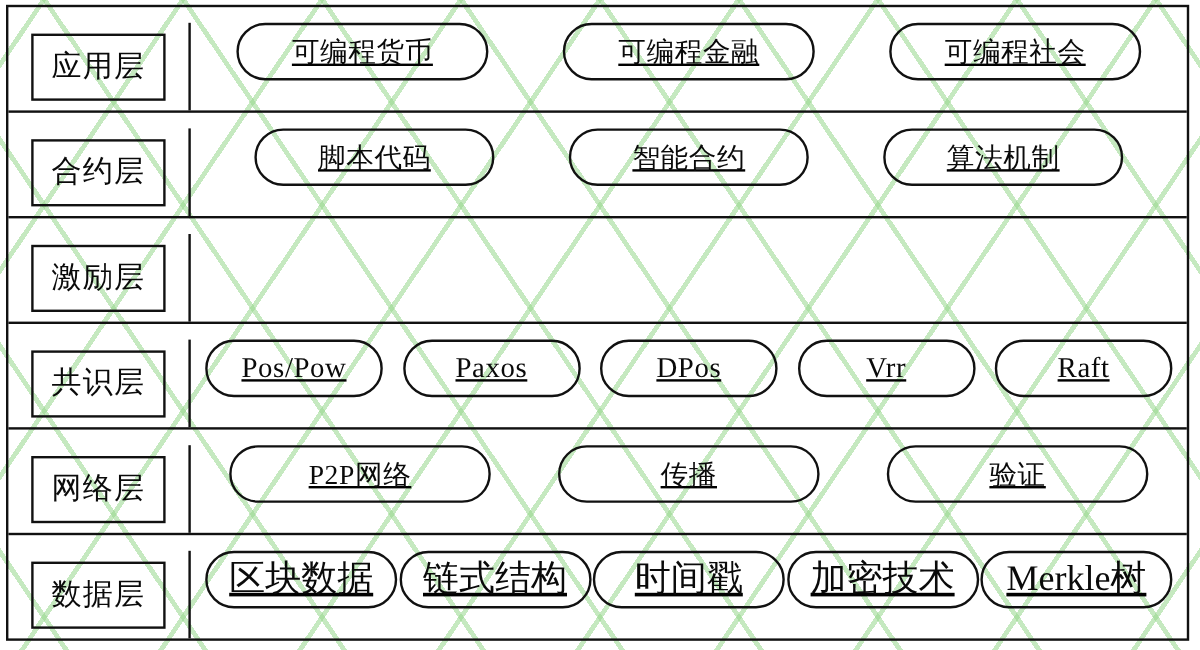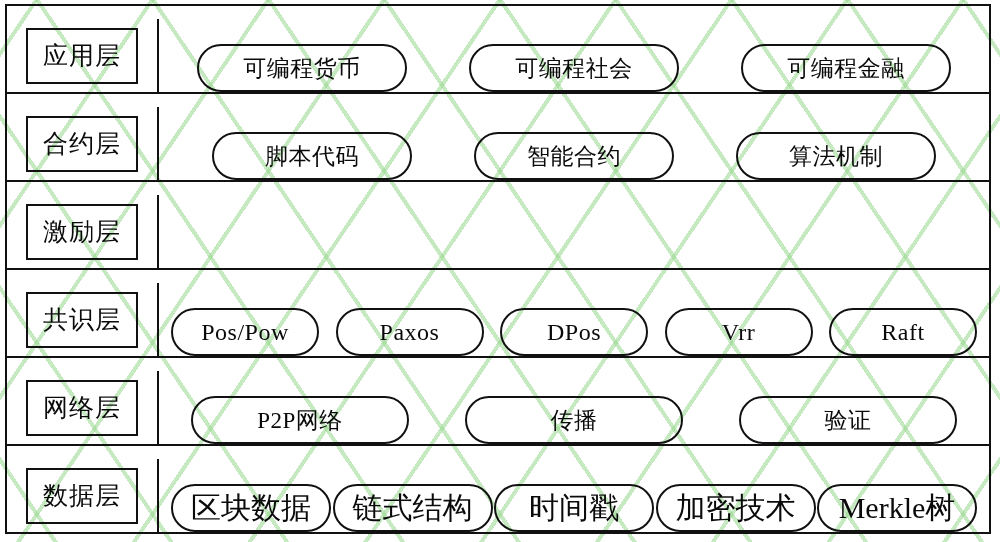--- a/index.html
+++ b/index.html
@@ -54,22 +54,23 @@
     display:flex;align-items:center;justify-content:center;
     font-size:25px;line-height:1;
     letter-spacing:1px;
     color:#0a0a0a;
     background:transparent;
   }
 
   
   .content-cell{
     flex:1 1 auto;min-width:0;
-    display:flex;align-items:flex-end;
+    display:flex;align-items:flex-start;
     box-sizing:border-box;
+    text-decoration:underline;
   }
   .pill-strip{
     display:flex;align-items:center;width:100%;
     box-sizing:border-box;
   }
 
   .pill{
     border:2.5px solid #111;
     border-radius:999px;
     box-sizing:border-box;
@@ -108,22 +109,22 @@
 
 <div id="diagram">
 
   <div class="layer-row row-app">
     <div class="label-cell">
       <div class="label-box">应用层</div>
     </div>
     <div class="content-cell">
       <div class="pill-strip">
         <div class="pill">可编程货币</div>
+        <div class="pill">可编程金融</div>
         <div class="pill">可编程社会</div>
-        <div class="pill">可编程金融</div>
       </div>
     </div>
   </div>
 
   <div class="layer-row row-contract">
     <div class="label-cell">
       <div class="label-box">合约层</div>
     </div>
     <div class="content-cell">
       <div class="pill-strip">

